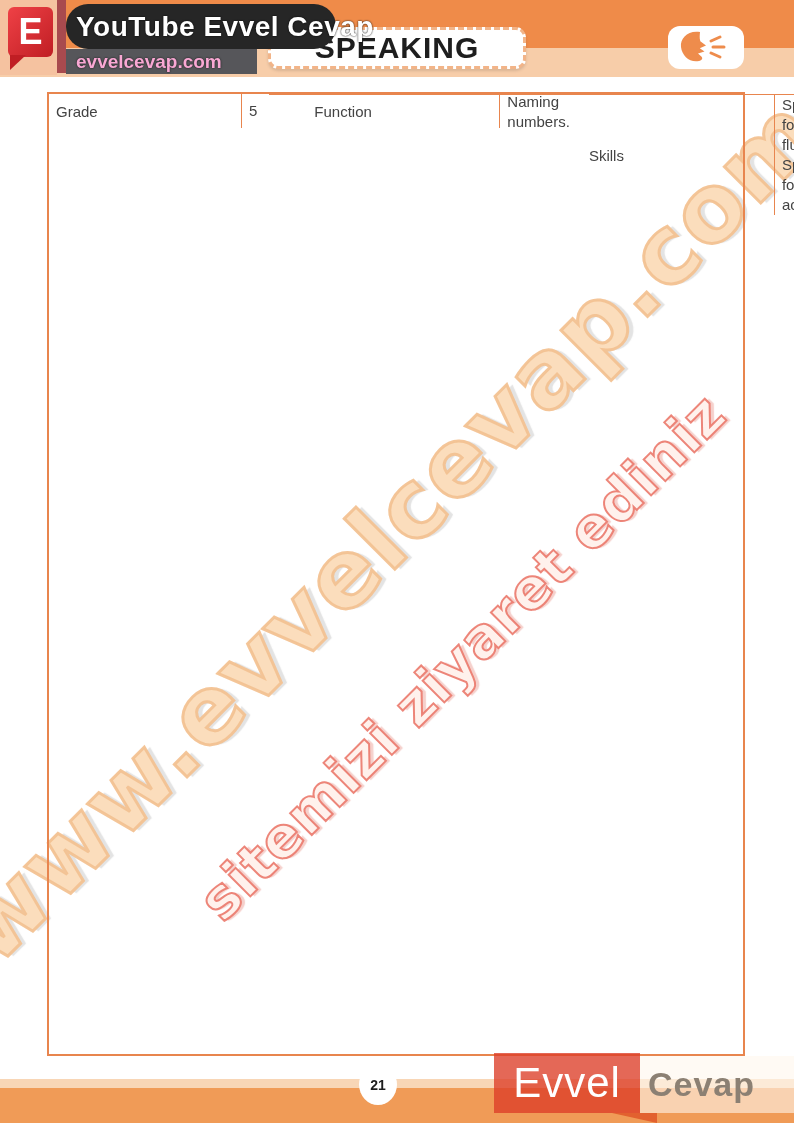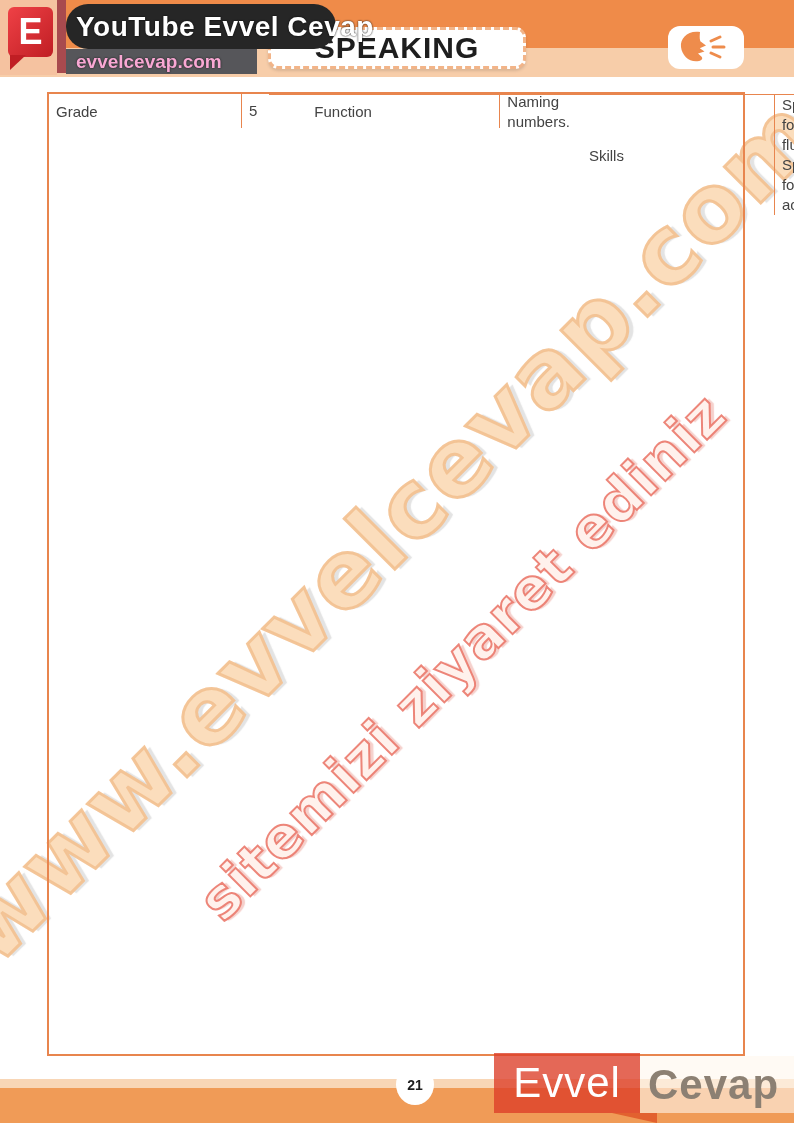--- a/index.html
+++ b/index.html
@@ -60,34 +60,34 @@
   .tv { flex:1; display:flex; flex-direction:column; justify-content:center;
         padding-left:7px; padding-right:12px; font-size:15px; color:#434343; line-height:20px; }
   .r-grade{height:34px;} .r-function{height:34px;padding-left:38px;} .r-skills{height:121px;}
   .r-duration{height:32px;} .r-materials{height:49px;} .r-aims{height:61px;margin-top:8px;}
   .r-procedures{flex:1;}
   .r-procedures .tv p { line-height:31px; margin:32px 0; }
 
   
   .f-light  { left:0; top:1079px; width:794px; height:9px; background:#f8d6b6; z-index:3; }
   .f-orange { left:0; top:1088px; width:794px; height:35px; background:#f09b57; z-index:3; }
-  .page-circle { left:396px; top:1064px; width:38px; height:41px; background:#ffffff;
+  .page-circle { left:359px; top:1064px; width:38px; height:41px; background:#ffffff;
         border-radius:50%; z-index:6; display:flex; align-items:center; justify-content:center;
         font-size:14px; font-weight:bold; color:#1d1d1d; }
   .cevap-overlay { left:640px; top:1056px; width:154px; height:57px;
         background:rgba(255,246,236,0.6); z-index:4; }
   .evvel-box { left:494px; top:1053px; width:146px; height:60px;
         background:rgba(221,62,40,0.78); z-index:5;
         display:flex; align-items:center; justify-content:center; }
   .evvel-box span { color:#fff; font-size:42px; font-weight:normal; letter-spacing:1px; }
   .evvel-tail { left:612px; top:1113px; width:0; height:0; z-index:5;
         border-top:10px solid #e2612f; border-left:45px solid transparent; }
   .cevap-text { left:648px; top:1056px; width:146px; height:57px; z-index:5;
         display:flex; align-items:center; }
-  .cevap-text span { color:#8c8073; font-size:42px; font-weight:bold; letter-spacing:1px; }
+  .cevap-text span { color:#8c8073; font-size:34px; font-weight:bold; letter-spacing:1px; }
 </style>
 </head>
 <body>
 
 <div class="abs banner-dark"></div>
 <div class="abs banner-light"></div>
 
 <div class="abs logo-bg"></div>
 <div class="abs logo-strip"></div>
 <div class="abs e-badge">

